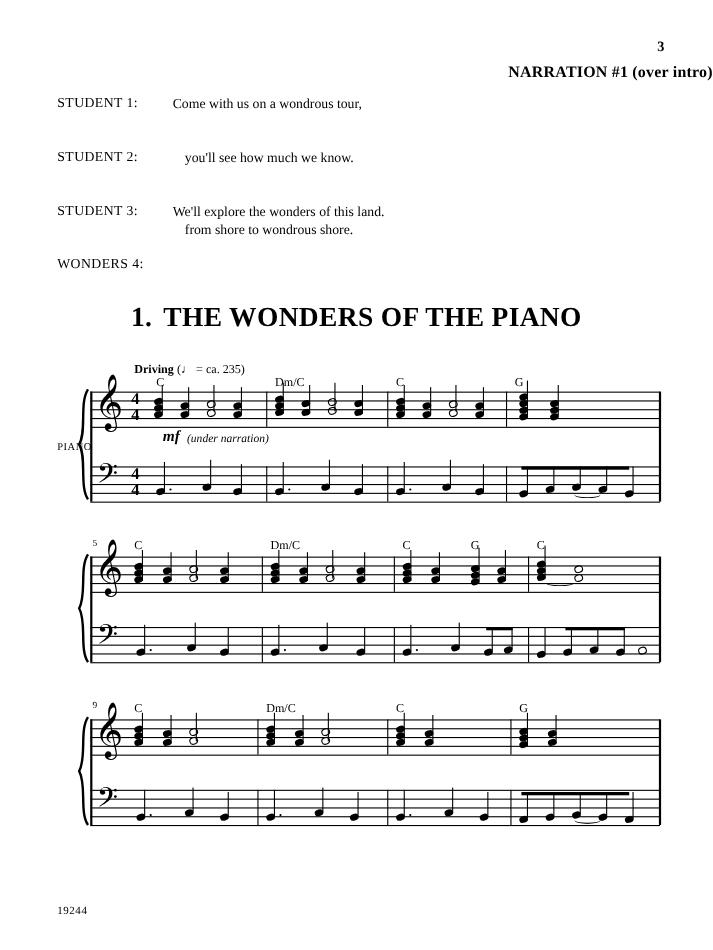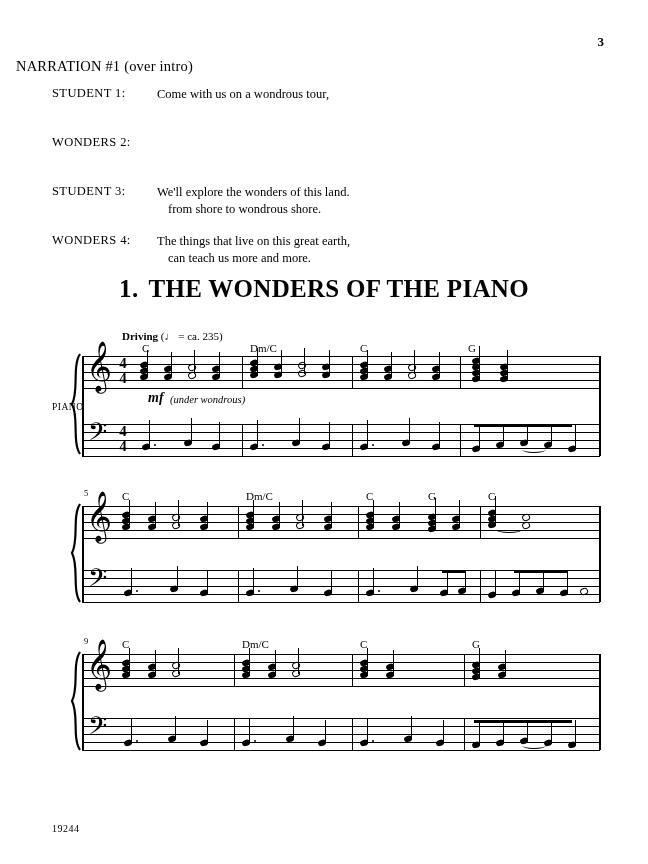--- a/index.html
+++ b/index.html
@@ -24,25 +24,25 @@
   .page-number {
     position: absolute;
     right: 44px;
     top: 34px;
     font-family: "Liberation Serif", serif;
     font-weight: bold;
     font-size: 13px;
   }
   .narration-title {
     position: absolute;
-    left: 16px; right: 0;
+    left: 0; right: 0;
     top: 58px;
-    text-align: left;
-    font-family: "Liberation Serif", serif;
-    font-weight: normal;
+    text-align: right;
+    font-family: "Liberation Serif", serif;
+    font-weight: bold;
     font-size: 14.5px;
     letter-spacing: 0.2px;
   }
   .narration-block {
     position: absolute;
     left: 52px;
     top: 86px;
     width: 520px;
   }
   .narration-row {
@@ -254,39 +254,36 @@
   <div class="narration-block">
 
     <div class="narration-row">
       <div class="speaker">STUDENT 1:</div>
       <div class="lines">
         <div class="line1">Come with us on a wondrous tour,</div>
       </div>
     </div>
 
     <div class="narration-row">
-      <div class="speaker">WONDERS 2:</div>
+      <div class="speaker">STUDENT 2:</div>
       <div class="lines">
+        <div class="line2">you'll see how much we know.</div>
       </div>
     </div>
 
     <div class="narration-row">
       <div class="speaker">STUDENT 3:</div>
       <div class="lines">
         <div class="line1">We'll explore the wonders of this land.</div>
         <div class="line2">from shore to wondrous shore.</div>
       </div>
     </div>
 
     <div class="narration-row">
       <div class="speaker">WONDERS 4:</div>
-      <div class="lines">
-        <div class="line1">The things that live on this great earth,</div>
-        <div class="line2">can teach us more and more.</div>
-      </div>
     </div>
 
   </div>
 
   <div class="song-title">
     <span class="num">1.</span><span>THE WONDERS OF THE PIANO</span>
   </div>
 
   <div class="system sys1">
 
@@ -333,21 +330,21 @@
       <div>4</div>
       <div>4</div>
     </div>
 
     <div class="chord" style="left:82px; top:2px;">C</div>
     <div class="chord" style="left:190px; top:2px;">Dm/C</div>
     <div class="chord" style="left:300px; top:2px;">C</div>
     <div class="chord" style="left:408px; top:2px;">G</div>
 
     <div class="dynamic" style="left:88px; top:50px;">mf</div>
-    <div class="dynamic-note" style="left:110px; top:54px;">(under wondrous)</div>
+    <div class="dynamic-note" style="left:110px; top:54px;">(under narration)</div>
 
     <div class="barline" style="left:182px; top:16px; height:32px;"></div>
     <div class="barline" style="left:182px; top:84px; height:32px;"></div>
     <div class="barline" style="left:292px; top:16px; height:32px;"></div>
     <div class="barline" style="left:292px; top:84px; height:32px;"></div>
     <div class="barline" style="left:400px; top:16px; height:32px;"></div>
     <div class="barline" style="left:400px; top:84px; height:32px;"></div>
 
     <div>
       <div class="nh" style="left:80px; top:34px;"></div>

